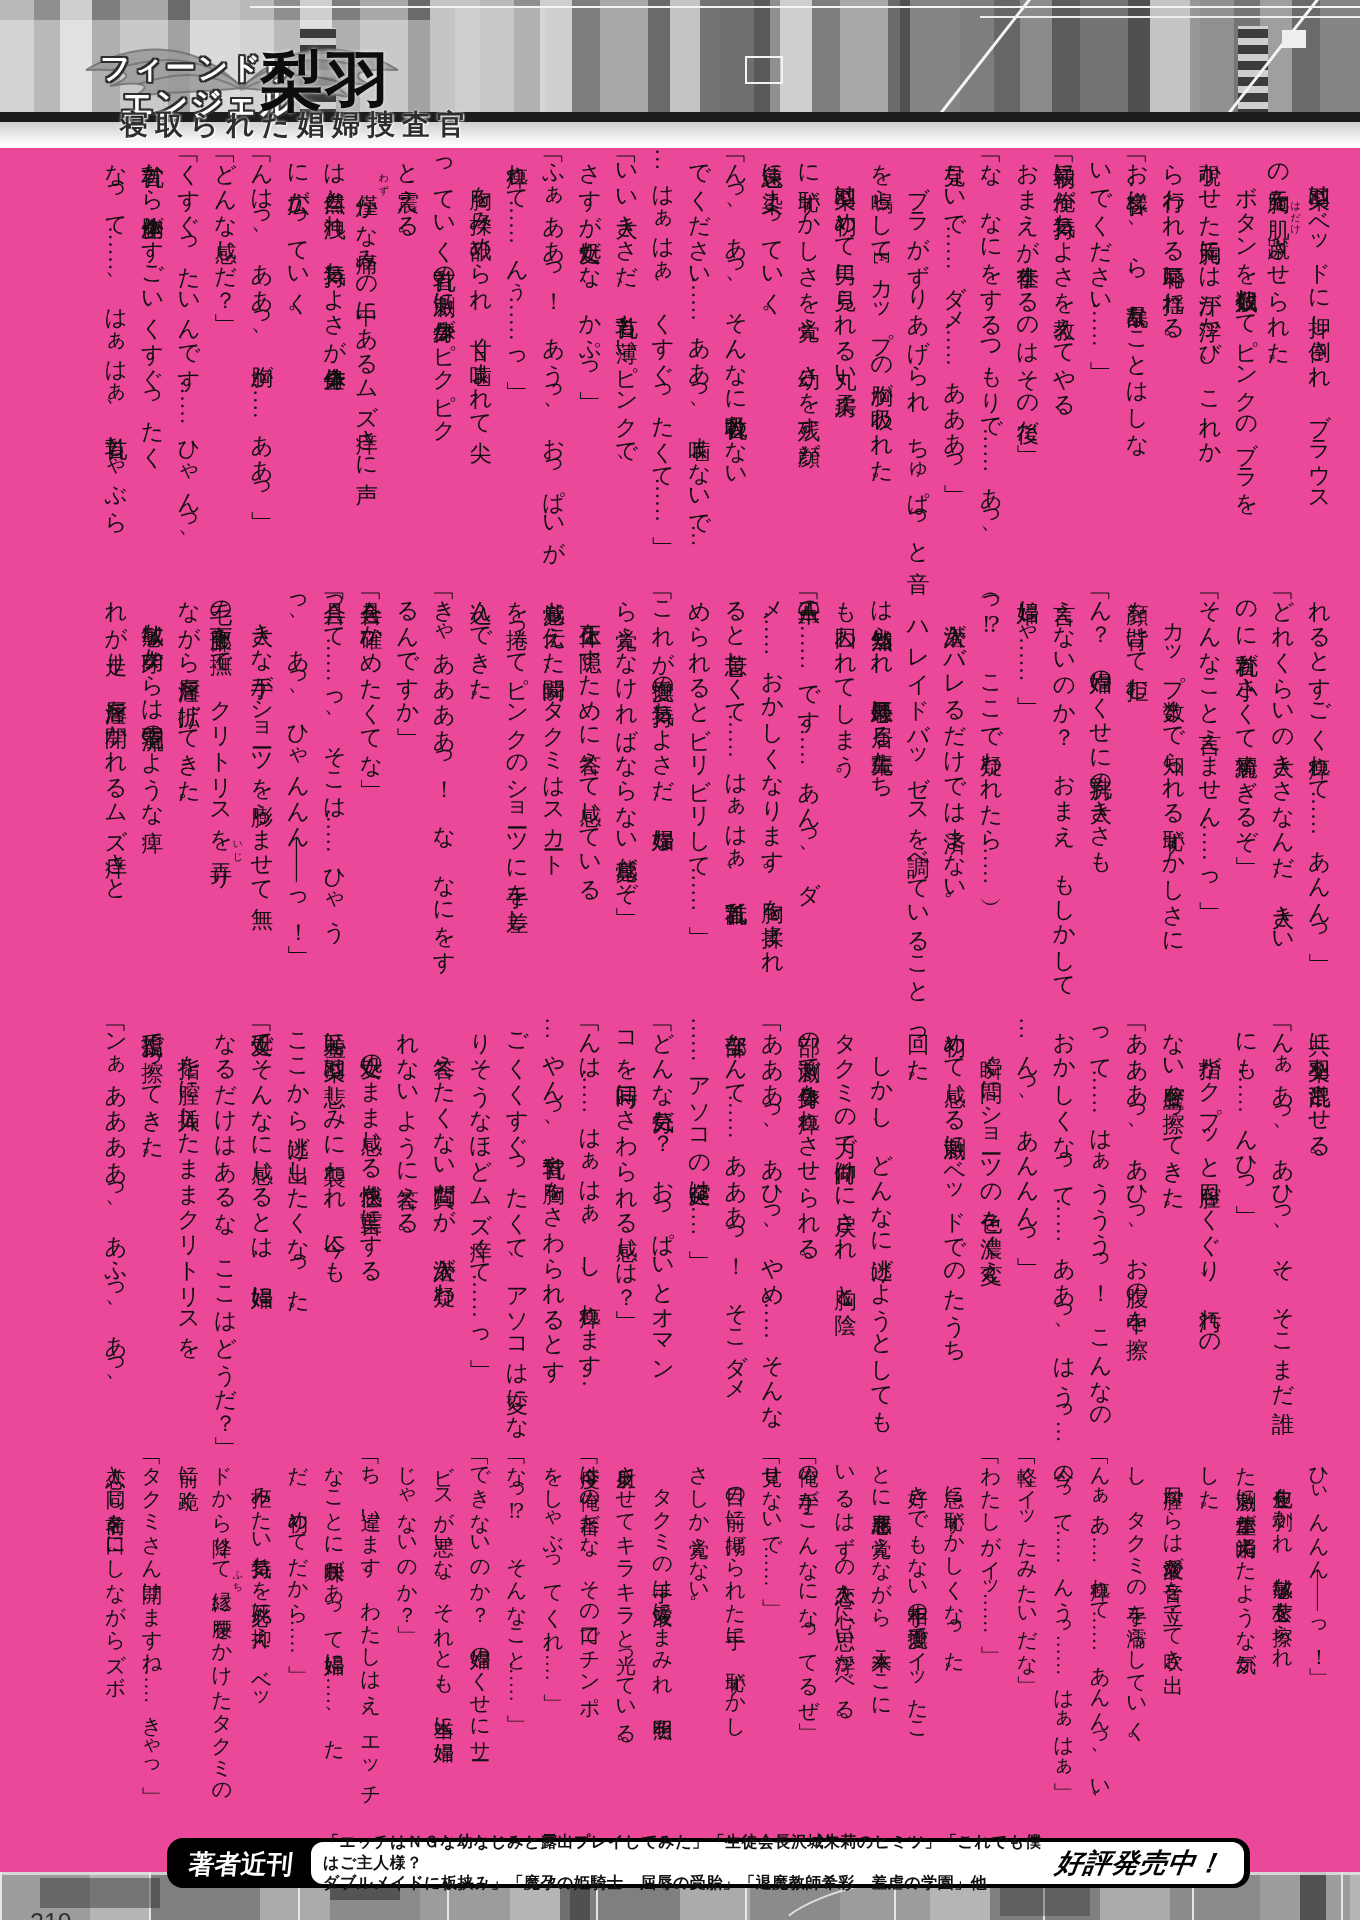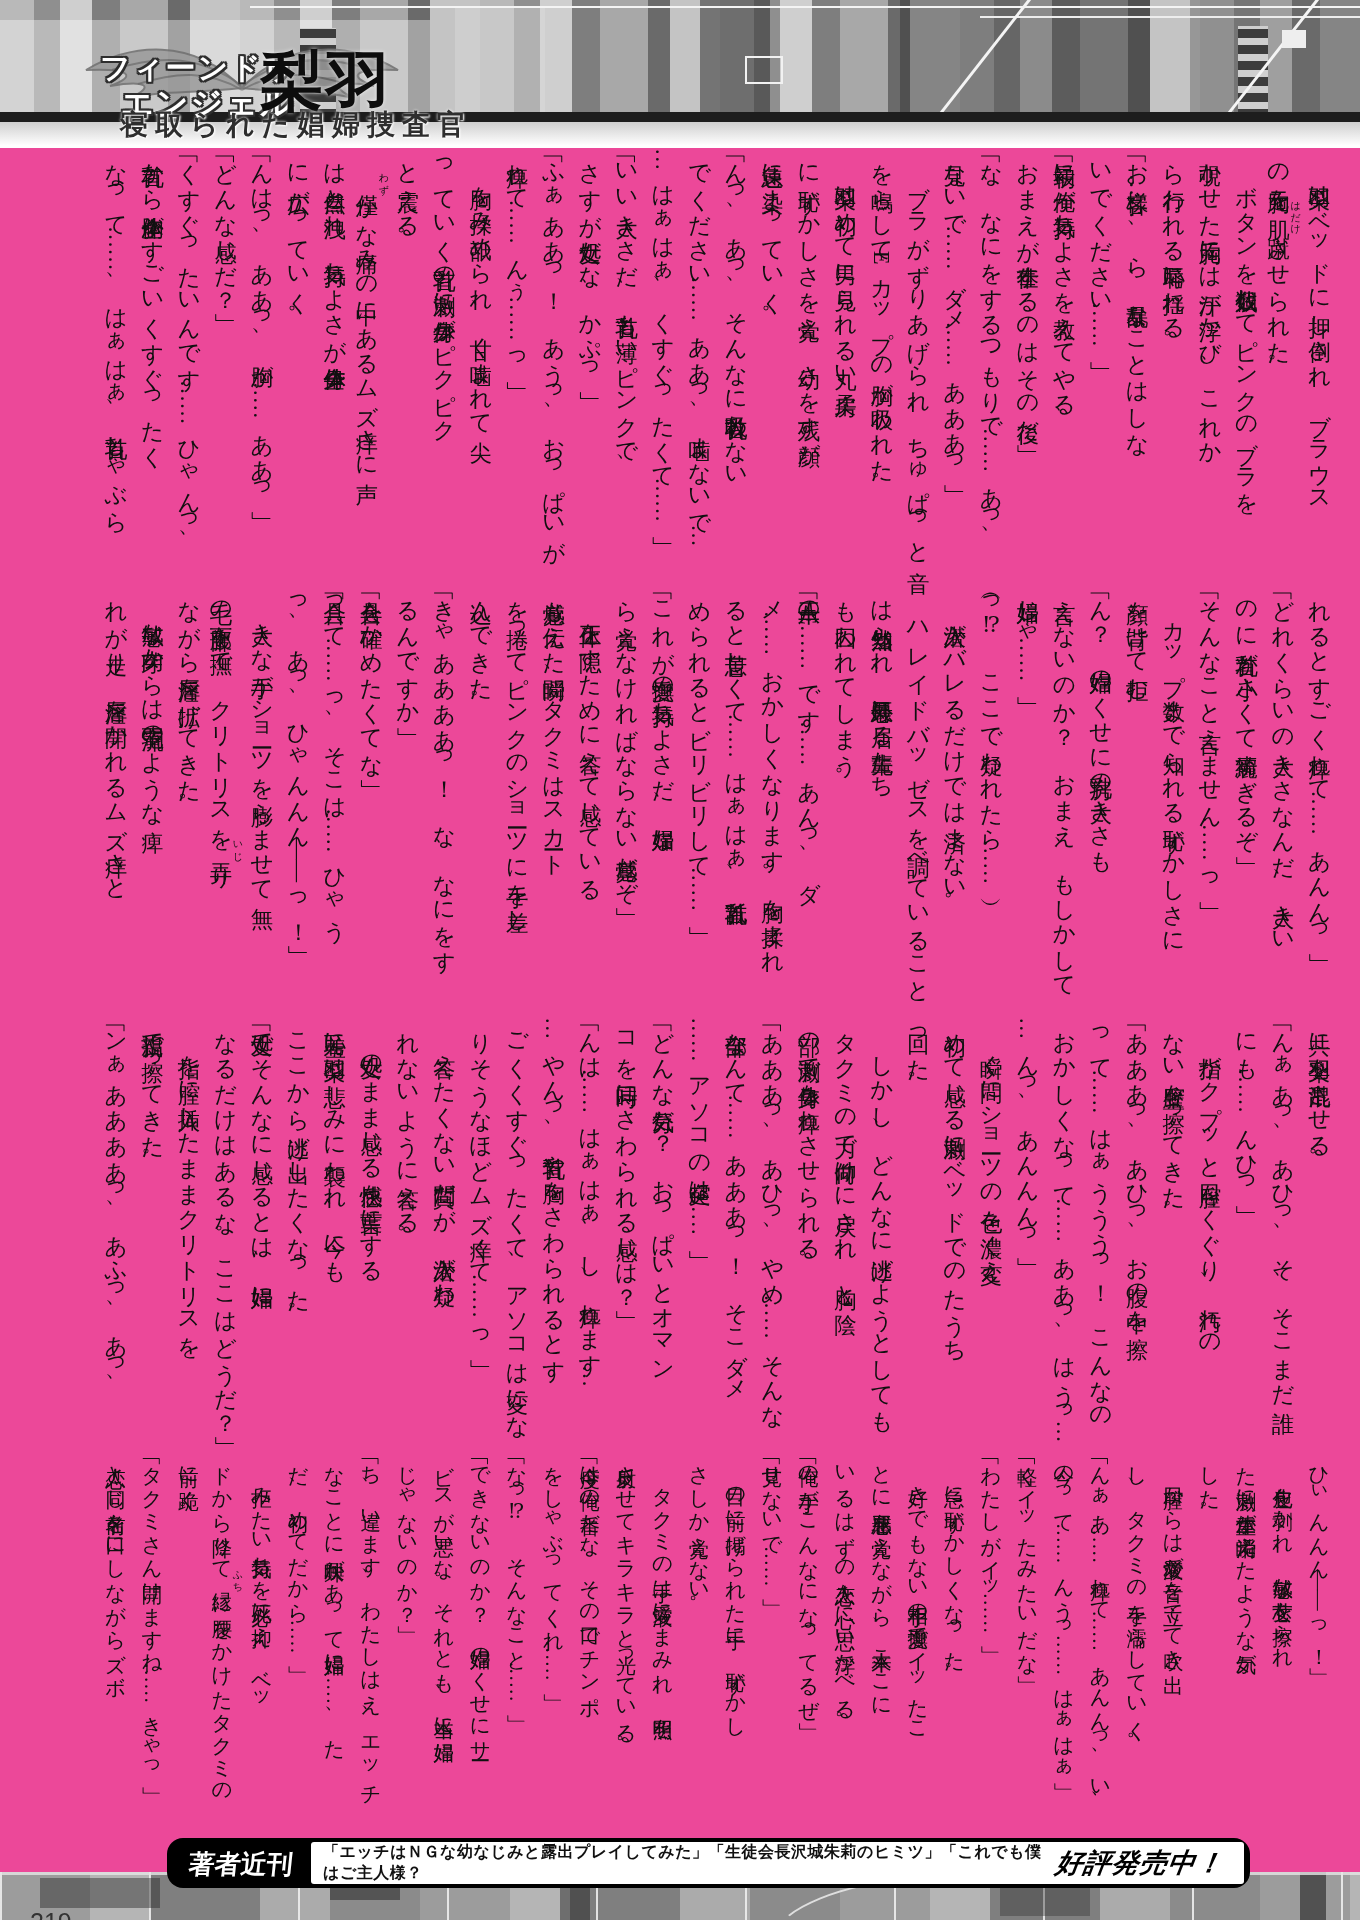--- a/index.html
+++ b/index.html
@@ -47,21 +47,21 @@
   .bc-frag{position:absolute;}
   .arc{position:absolute;left:770px;top:1880px;width:240px;height:90px;border:2px solid #dedede;
     border-color:#dedede transparent transparent transparent;border-radius:50%;transform:rotate(-8deg);}
   .pagenum{position:absolute;left:30px;top:1908px;font-size:25px;color:#333;
     font-family:Liberation Sans, sans-serif;}
   .footer-bar{position:absolute;left:167px;top:1838px;width:1083px;height:50px;background:#000;
     border-radius:16px;display:flex;align-items:stretch;z-index:5;
     font-family:"Liberation Sans","DejaVu Sans",sans-serif;}
   .fb-label{color:#fff;font-weight:bold;font-size:26px;padding:9px 14px 0 22px;white-space:nowrap;
     transform:skewX(-6deg);}
-  .fb-white{background:#fff;border-radius:3px;margin:4px 6px 4px 4px;flex:1;display:flex;
+  .fb-white{background:#fff;border-radius:12px;margin:4px 6px 4px 4px;flex:1;display:flex;
     align-items:center;padding:1px 12px;gap:12px;}
   .fb-titles{font-size:16px;font-weight:bold;line-height:1.3;color:#101010;flex:1;letter-spacing:.5px;}
   .fb-promo{font-size:27px;font-weight:900;font-style:italic;color:#000;white-space:nowrap;
     transform:skewX(-8deg);letter-spacing:1px;padding-right:8px;}
 </style>
 </head>
 <body>
 
 <div class="page">
 
@@ -255,18 +255,19 @@
     <div class="bc-frag" style="left:0;top:0;width:1360px;height:3px;background:rgba(230,230,230,.8);position:absolute;"></div>
   </div>
   <div class="arc"></div>
 
   <div class="pagenum">219</div>
   <div class="footer-bar">
     <div class="fb-label">著者近刊</div>
     <div class="fb-white">
       <div class="fb-titles">
         <div>「エッチはＮＧな幼なじみと露出プレイしてみた」「生徒会長沢城朱莉のヒミツ」「これでも僕はご主人様？</div>
+        <div>ダブルメイドに板挟み」「魔孕の姫騎士　屈辱の受胎」「退魔教師希彩　羞虐の学園」他</div>
       </div>
       <div class="fb-promo">好評発売中！</div>
     </div>
   </div>
 
 </div>
 
 </body></html>

